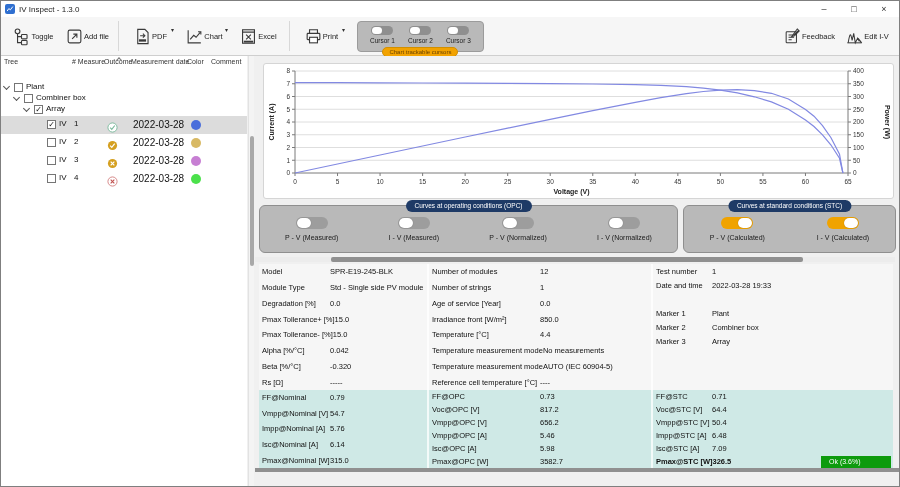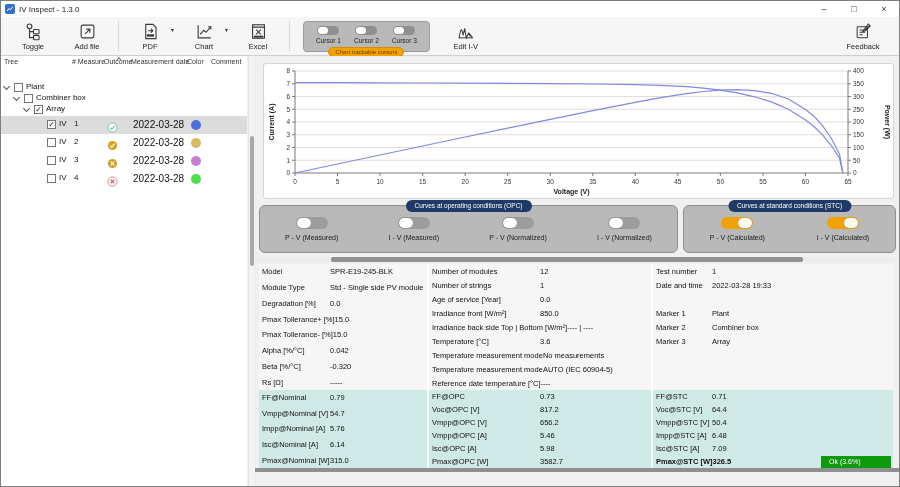--- a/index.html
+++ b/index.html
@@ -9,21 +9,21 @@
   
   .titlebar{position:absolute;top:0;left:0;right:0;height:16px;background:#ffffff;display:flex;align-items:center;padding-left:4px;gap:4px}
   .app-icon{width:10px;height:10px;background:#2f6fd0;border-radius:2px;display:flex;align-items:center;justify-content:center}
   .app-icon svg{width:8px;height:8px}
   .title-text{font-size:8px;color:#222}
   .win-btns{margin-left:auto;display:flex;height:100%}
   .win-btn{width:30px;height:16px;display:flex;align-items:center;justify-content:center;font-size:9px;color:#333;cursor:default}
 
   
   .toolbar{position:absolute;top:16px;left:0;right:0;height:39px;background:#f6f6f6;border-bottom:1px solid #cfcfcf;display:flex;align-items:center;padding:1px 6px;gap:2px}
-  .tb-btn{width:52px;height:35px;display:flex;flex-direction:column;align-items:center;justify-content:center;position:relative}
+  .tb-btn{width:52px;height:35px;display:flex;flex-direction:row;align-items:center;justify-content:center;position:relative}
   .tb-icon{width:19px;height:19px}
   .tb-icon svg{width:100%;height:100%}
   .tb-label{font-size:7.5px;color:#222;margin-top:1px;white-space:nowrap}
   .tb-caret{position:absolute;top:7px;right:2px;font-size:6px;color:#333}
   .tb-sep{width:1px;height:30px;background:#d8d8d8;margin:0 3px}
   .cursor-group{position:relative;height:31px;background:#b9b9b9;border:1px solid #9b9b9b;border-radius:4px;display:flex;gap:13px;padding:4px 12px 0;margin:0 8px 4px 8px;align-self:flex-start;margin-top:3px}
   .cursor-item{display:flex;flex-direction:column;align-items:center}
   .mini-switch{width:22px;height:9px;border-radius:5px;background:#8f8f8f;position:relative}
   .mini-switch .knob{position:absolute;left:1px;top:1px;width:10px;height:7px;border-radius:4px;background:#fff}
   .cursor-label{font-size:6.5px;color:#222;margin-top:2px;white-space:nowrap}
@@ -159,20 +159,31 @@
         <div class="tb-icon"><svg viewBox="0 0 24 24">
             <g fill="none" stroke="#3a3a3a" stroke-width="1.4">
               <rect x="4.5" y="3.5" width="15" height="17"></rect>
               <path d="M4.5 6.5h15M9 9.5l6 6M15 9.5l-6 6"></path>
               <path d="M6 18.5h12" stroke-width="2.4"></path>
             </g>
           </svg></div>
         <div class="tb-label">Excel</div>
       </div>
       <div class="tb-sep"></div>
+      <div class="tb-btn">
+        <div class="tb-icon"><svg viewBox="0 0 24 24">
+            <g fill="none" stroke="#3a3a3a" stroke-width="1.4">
+              <path d="M7 8V3.5h10V8"></path>
+              <rect x="4" y="8" width="16" height="8" rx="1"></rect>
+              <rect x="7" y="13" width="10" height="7" fill="#fff"></rect>
+            </g>
+          </svg></div>
+        <span class="tb-caret">▾</span>
+        <div class="tb-label">Print</div>
+      </div>
       <div class="cursor-group">
         <div class="cursor-item">
           <div class="mini-switch">
             <div class="knob"></div>
           </div>
           <div class="cursor-label">Cursor 1</div>
         </div>
         <div class="cursor-item">
           <div class="mini-switch">
             <div class="knob"></div>
@@ -180,39 +191,39 @@
           <div class="cursor-label">Cursor 2</div>
         </div>
         <div class="cursor-item">
           <div class="mini-switch">
             <div class="knob"></div>
           </div>
           <div class="cursor-label">Cursor 3</div>
         </div>
         <div class="cursor-badge">Chart trackable cursors</div>
       </div>
+      <div class="tb-btn feedback">
+        <div class="tb-icon"><svg viewBox="0 0 24 24">
+            <g fill="none" stroke="#3a3a3a" stroke-width="1.3">
+              <rect x="4" y="6" width="13" height="14" rx="1"></rect>
+              <path d="M7 10h7M7 13h7M7 16h4"></path>
+              <path d="M14 10l6-6M18 2.5l2.5 2.5-6 6-3.5 1z"></path>
+            </g>
+          </svg></div>
+        <div class="tb-label">Feedback</div>
+      </div>
       <div class="tb-btn">
         <div class="tb-icon"><svg viewBox="0 0 24 24">
             <g fill="none" stroke="#3a3a3a" stroke-width="1.3">
               <path d="M3 20h18"></path>
               <path d="M4 20c2-12 3-14 5-3l2-9 2 12 3-6 2 4"></path>
               <path d="M16.5 14.5l4.5 5.5" stroke-width="1.6"></path>
             </g>
           </svg></div>
         <div class="tb-label">Edit I-V</div>
-      </div>
-      <div class="tb-btn feedback">
-        <div class="tb-icon"><svg viewBox="0 0 24 24">
-            <g fill="none" stroke="#3a3a3a" stroke-width="1.3">
-              <rect x="4" y="6" width="13" height="14" rx="1"></rect>
-              <path d="M7 10h7M7 13h7M7 16h4"></path>
-              <path d="M14 10l6-6M18 2.5l2.5 2.5-6 6-3.5 1z"></path>
-            </g>
-          </svg></div>
-        <div class="tb-label">Feedback</div>
       </div>
     </div>
 
   <div class="tree-panel">
     <div class="tree-header" id="tree-header">
       <span class="sort-ind"></span>
     <span class="th-label" style="left: 3px;">Tree</span>
         <span class="th-label" style="left: 71px;"># Measure</span>
         <span class="th-label" style="left: 103px;">Outcome</span>
         <span class="th-label" style="left: 130px;">Measurement date</span>
@@ -468,37 +479,33 @@
             </div>
             <div class="d-row">
               <span class="d-label">Age of service [Year]</span>
               <span class="d-value">0.0</span>
             </div>
             <div class="d-row">
               <span class="d-label">Irradiance front [W/m²]</span>
               <span class="d-value">850.0</span>
             </div>
             <div class="d-row">
-              <span class="d-label">Irradiance back side Top | Bottom [W/m²]</span>
-              <span class="d-value">---- | ----</span>
-            </div>
-            <div class="d-row">
               <span class="d-label">Temperature [°C]</span>
-              <span class="d-value">3.6</span>
+              <span class="d-value">4.4</span>
             </div>
             <div class="d-row">
               <span class="d-label">Temperature measurement mode</span>
               <span class="d-value">No measurements</span>
             </div>
             <div class="d-row">
               <span class="d-label">Temperature measurement mode</span>
               <span class="d-value">AUTO (IEC 60904-5)</span>
             </div>
             <div class="d-row">
-              <span class="d-label">Reference date temperature [°C]</span>
+              <span class="d-label">Reference cell temperature [°C]</span>
               <span class="d-value">----</span>
             </div>
           </div>
           <div class="d-col c3">
             <div class="d-row">
               <span class="d-label">Test number</span>
               <span class="d-value">1</span>
             </div>
             <div class="d-row">
               <span class="d-label">Date and time</span>

